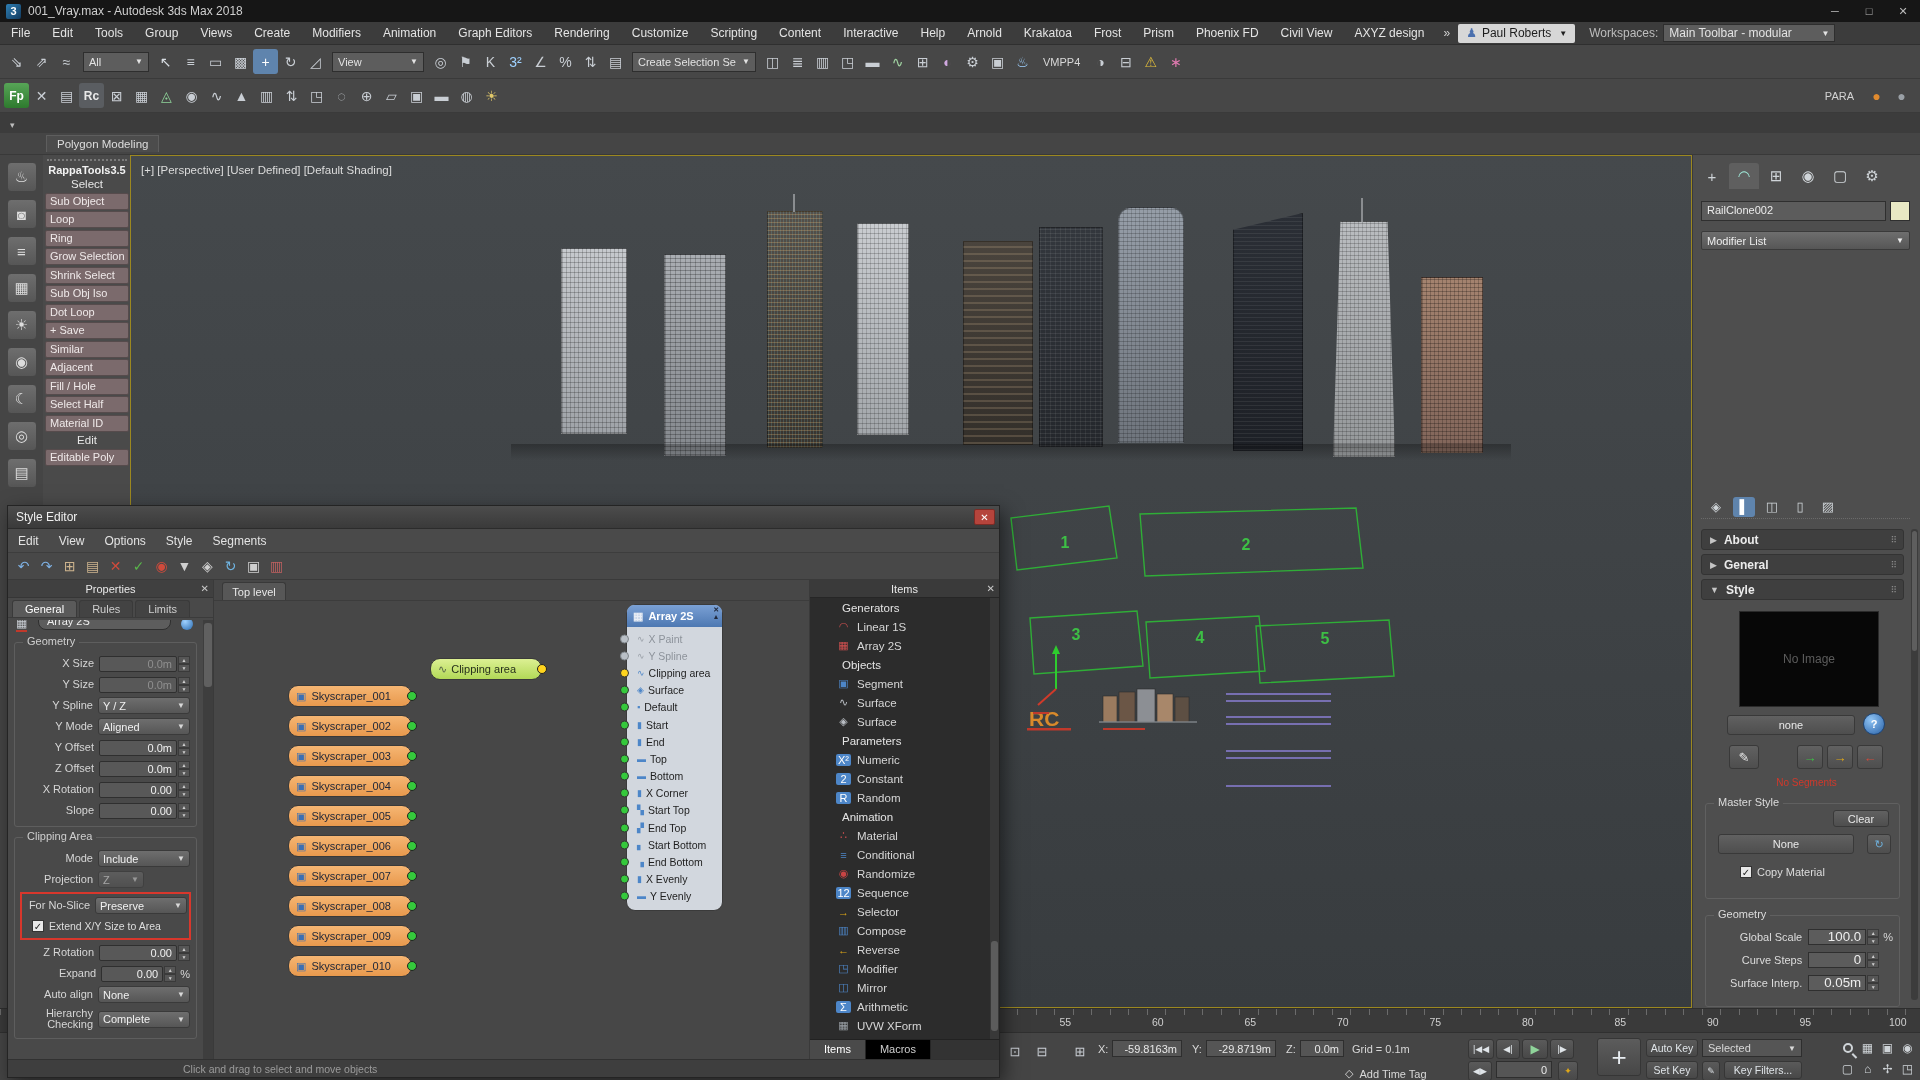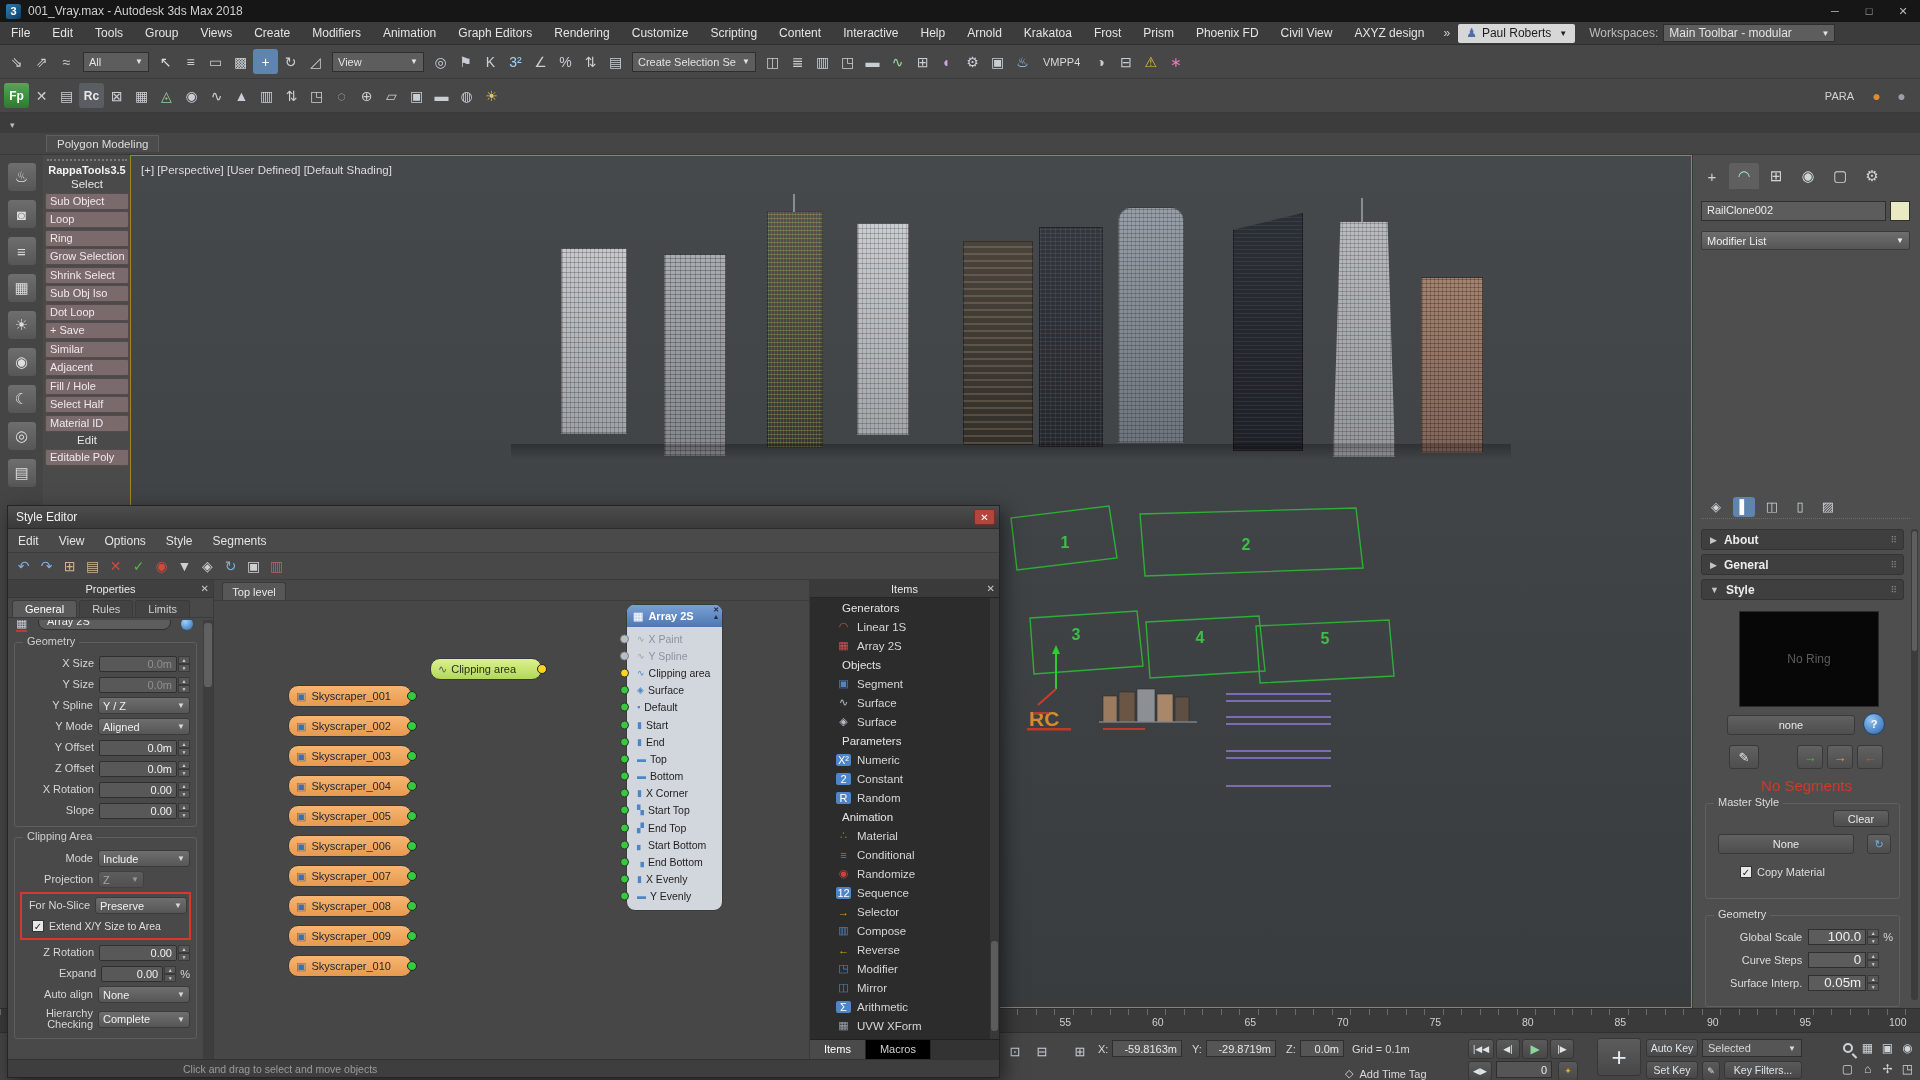--- a/index.html
+++ b/index.html
@@ -258,21 +258,21 @@
     border:1px solid #2a2a2a;display:flex;align-items:center;justify-content:center;
     color:#5c5c5c;font-size:12px;}
   .btn{background:linear-gradient(#616161,#4e4e4e);border:1px solid #393939;border-radius:3px;
     color:#e8e8e8;display:flex;align-items:center;justify-content:center;font-size:11px;}
   .nonebtn{position:absolute;left:34px;top:560px;width:128px;height:20px;}
   .helpbtn{position:absolute;left:170px;top:558px;width:22px;height:22px;border-radius:50%;
     background:radial-gradient(circle at 35% 30%,#8fc4f4,#2a62a8);color:#fff;font-weight:bold;
     display:flex;align-items:center;justify-content:center;border:1px solid #1d4474;}
   .pencilbtn{position:absolute;left:36px;top:590px;width:30px;height:24px;font-size:13px;}
   .arrbtn{position:absolute;top:590px;width:26px;height:24px;font-size:13px;}
-  .noseg{position:absolute;left:0;top:622px;width:100%;text-align:center;color:#d0392b;font-size:15px;}
+  .noseg{position:absolute;left:0;top:622px;width:100%;text-align:center;color:#d0392b;font-size:10px;}
   .cgrp{position:absolute;left:12px;right:20px;border:1px solid #606060;border-radius:3px;}
   .cgt{position:absolute;top:-8px;left:8px;background:#4e4e4e;padding:0 4px;color:#dcdcdc;}
   .cscroll{position:absolute;right:2px;top:374px;bottom:8px;width:7px;background:#3c3c3c;border-radius:3px;}
   .cscroll .hd{position:absolute;left:1px;right:1px;top:2px;height:120px;background:#5e5e5e;border-radius:3px;}
   .crow{display:flex;align-items:center;justify-content:flex-end;margin:6px 6px;height:17px;}
   .crow label{margin-right:6px;color:#dcdcdc;}
   .cfield{width:58px;height:16px;background:#5c5c5c;border:1px solid #2f2f2f;color:#eee;
     text-align:right;padding:1px 4px;}
 
   
@@ -595,21 +595,21 @@
   <div class="roll" style="top:399px">
     <span class="tri">▶</span>
     <span>General</span>
     <span class="grip">⠿</span>
   </div>
   <div class="roll" style="top:424px">
     <span class="tri">▼</span>
     <span>Style</span>
     <span class="grip">⠿</span>
   </div>
-  <div class="preview">No Ring</div>
+  <div class="preview">No Image</div>
   <div class="btn nonebtn">none</div>
   <div class="helpbtn">?</div>
   <div class="btn pencilbtn">✎</div>
   <div class="btn arrbtn" style="left:104px;color:#3dbf45">→</div>
   <div class="btn arrbtn" style="left:134px;color:#e0a818">→</div>
   <div class="btn arrbtn" style="left:164px;color:#d04b3c">←</div>
   <div class="noseg">No Segments</div>
   <div class="cgrp" style="top:648px;height:96px">
     <span class="cgt">Master Style</span>
     <div class="btn" style="position:absolute;right:10px;top:6px;width:56px;height:17px">Clear</div>

